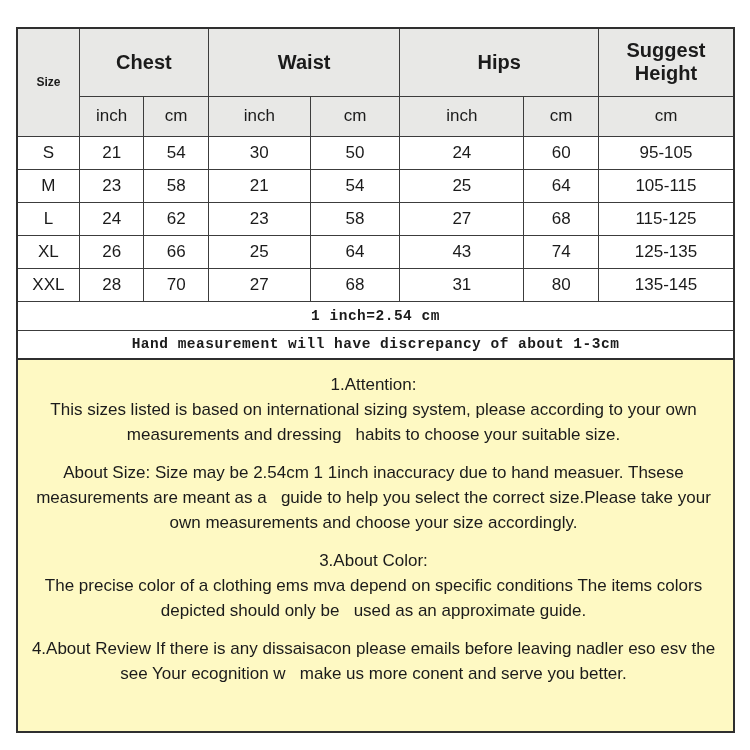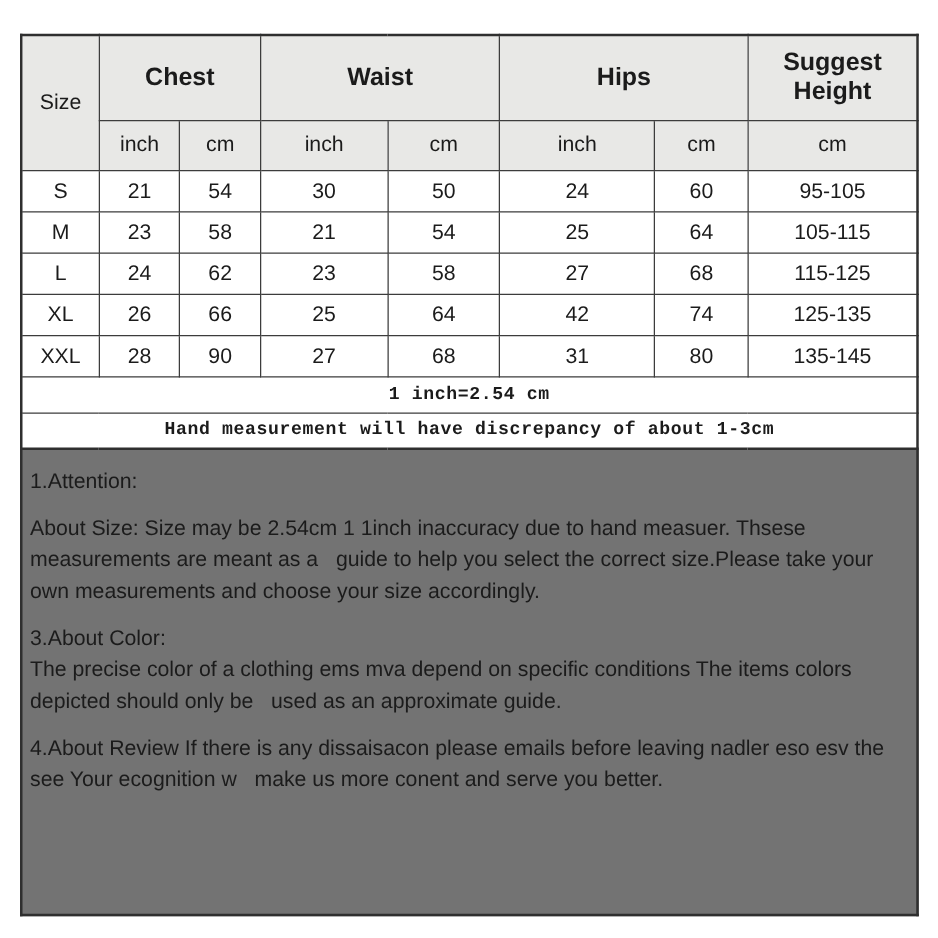--- a/index.html
+++ b/index.html
@@ -27,21 +27,21 @@
     vertical-align: middle;
     overflow: hidden;
   }
   th.group {
     background: #e8e8e6;
     font-size: 20px;
     font-weight: bold;
     height: 68px;
     line-height: 1.15;
   }
-  th.size-head { background: #e8e8e6; font-size: 17px; font-weight: normal; }
+  th.size-head { background: #e8e8e6; font-size: 12px; font-weight: bold; }
   th.unit {
     background: #e8e8e6;
     font-size: 17px;
     font-weight: normal;
     height: 40px;
   }
   td.val {
     height: 33px;
     font-size: 17px;
     background: #ffffff;
@@ -55,21 +55,22 @@
     background: #ffffff;
   }
   .info-box {
     width: 719px;
     min-height: 373px;
     border: 2px solid #2f2f2f;
     border-top: none;
     padding: 12px 10px 8px 6px;
     font-size: 17px;
     line-height: 25px;
-    background: #737373;
+    background: #fef9c3;
+    text-align: center;
   }
   .info-section { margin-bottom: 13px; }
   .info-heading { white-space: pre-wrap; }
   .info-body { white-space: pre-wrap; }
 </style>
 </head>
 <body>
 
 <div class="sheet">
 
@@ -132,46 +133,47 @@
         <td class="val">27</td>
         <td class="val">68</td>
         <td class="val">115-125</td>
       </tr>
       <tr>
         <td class="val">XL</td>
         <td class="val">26</td>
         <td class="val">66</td>
         <td class="val">25</td>
         <td class="val">64</td>
-        <td class="val">42</td>
+        <td class="val">43</td>
         <td class="val">74</td>
         <td class="val">125-135</td>
       </tr>
       <tr>
         <td class="val">XXL</td>
         <td class="val">28</td>
-        <td class="val">90</td>
+        <td class="val">70</td>
         <td class="val">27</td>
         <td class="val">68</td>
         <td class="val">31</td>
         <td class="val">80</td>
         <td class="val">135-145</td>
       </tr>
       <tr>
         <td class="note" colspan="8">1 inch=2.54 cm</td>
       </tr>
       <tr>
         <td class="note" colspan="8">Hand measurement will have discrepancy of about 1-3cm</td>
       </tr>
     </tbody>
   </table>
 
   <div class="info-box">
     <div class="info-section">
       <div class="info-heading">1.Attention:</div>
+      <div class="info-body">This sizes listed is based on international sizing system, please according to your own measurements and dressing   habits to choose your suitable size.</div>
     </div>
     <div class="info-section">
       <div class="info-body">About Size: Size may be 2.54cm 1 1inch inaccuracy due to hand measuer. Thsese measurements are meant as a   guide to help you select the correct size.Please take your own measurements and choose your size accordingly.</div>
     </div>
     <div class="info-section">
       <div class="info-heading">3.About Color:</div>
       <div class="info-body">The precise color of a clothing ems mva depend on specific conditions The items colors depicted should only be   used as an approximate guide.</div>
     </div>
     <div class="info-section">
       <div class="info-heading"></div>

